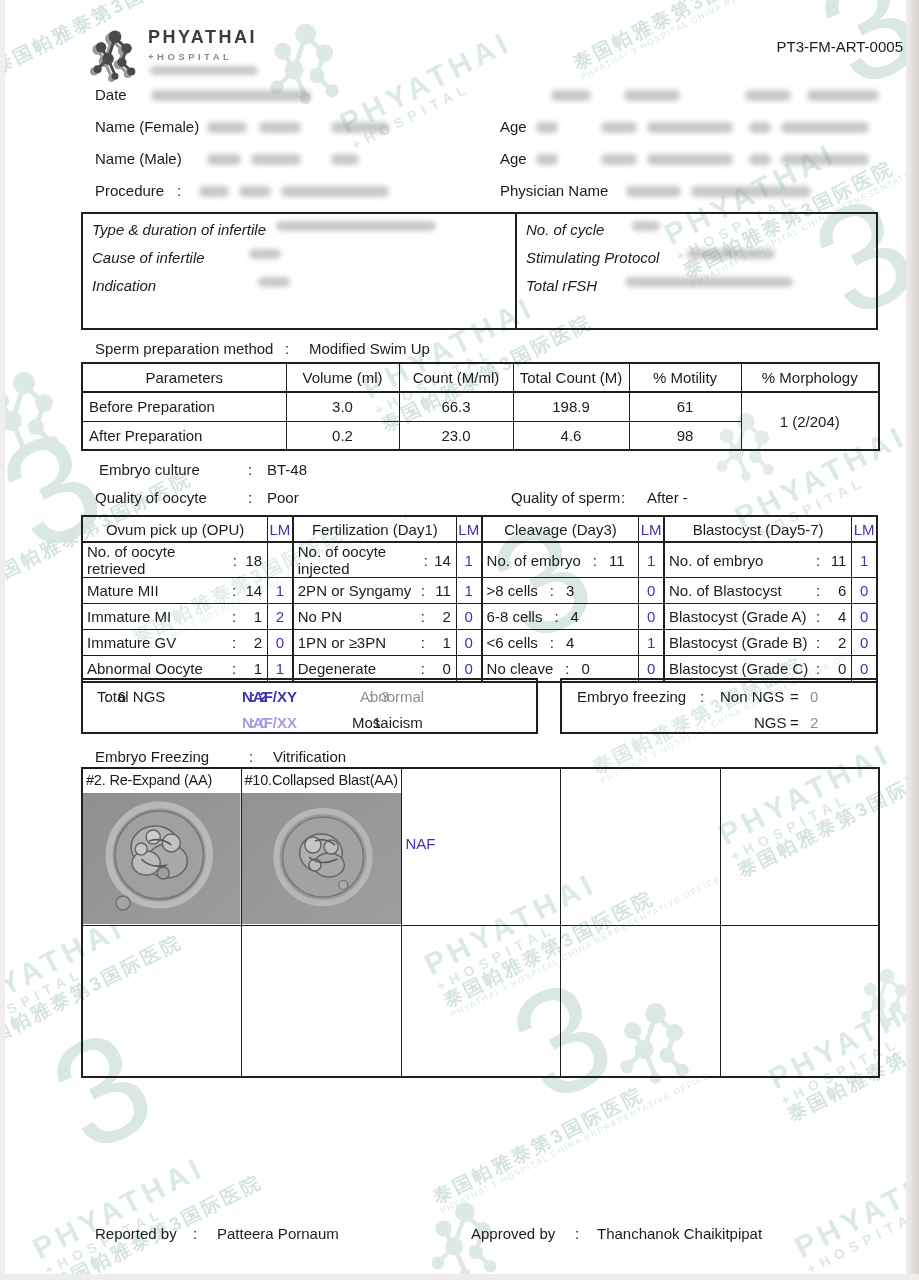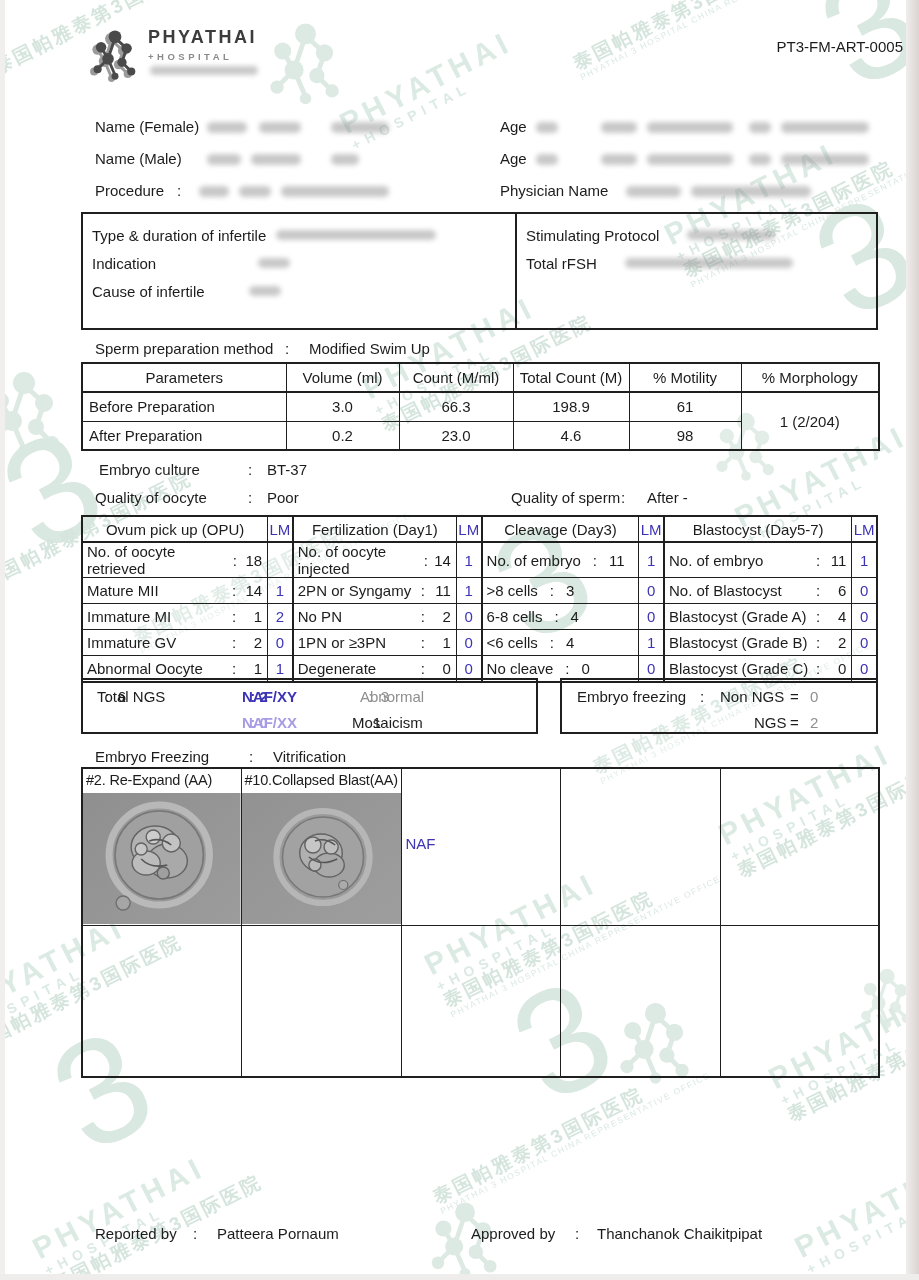--- a/index.html
+++ b/index.html
@@ -33,21 +33,21 @@
   .rdi{display:inline-block;height:10px;background:#8d8d8d;opacity:.48;filter:blur(2.6px);border-radius:5px;vertical-align:middle;}
   
   .irow{position:absolute;left:81px;width:797px;height:20px;}
   .irow > span{position:absolute;top:0;}
   
   table{border-collapse:collapse;table-layout:fixed;}
   .inf-table{position:absolute;left:81px;top:212px;width:797px;height:118px;border:2.2px solid var(--border);display:flex;}
   .inf-col{padding:7px 0 0 9px;}
   .inf-col.l{width:434px;border-right:2px solid var(--border);}
   .inf-col.r{flex:1;}
-  .inf-line{height:28px;display:flex;align-items:center;}
+  .inf-line{height:28px;display:flex;align-items:flex-start;font-style:italic;}
   .sperm-table{position:absolute;left:81px;top:362px;width:797px;}
   .sperm-table th,.sperm-table td{border:1.6px solid var(--border);height:29px;font-weight:normal;font-size:15px;text-align:center;padding:0 4px;}
   .sperm-table th{border-bottom:2px solid var(--border);}
   .sperm-table td.pl{text-align:left;padding-left:6px;}
   .sperm-table{border:2.2px solid var(--border);}
   .stage-table{position:absolute;left:81px;top:515px;width:797px;border:2.2px solid var(--border);}
   .stage-table th,.stage-table td{border:1.2px solid var(--border);height:26px;font-weight:normal;font-size:15px;padding:0;}
   .stage-table th{border-bottom:2px solid var(--border);text-align:center;}
   .stage-table .thl{border-left:2.2px solid var(--border);}
   .lmh,.lmv{color:var(--lm-blue);text-align:center;}
@@ -214,20 +214,28 @@
     <use href="#mol"></use>
   </svg>
   <div class="abs" style="left:148px;top:27px">
     <div class="brand-name">PHYATHAI</div>
     <div class="brand-sub">+<span>HOSPITAL</span></div>
   </div>
   <span class="rd" style="left:150px;top:66px;width:108px;height:9px"></span>
 
   <div class="abs form-code" style="right:16px;top:38px">PT3-FM-ART-0005</div>
 
+  <div class="irow" style="top:86px">
+    <span style="left:14px">Date</span>
+    <span class="rd" style="left:70px;top:4px;width:160px"></span>
+    <span class="rd" style="left:470px;top:4px;width:40px"></span>
+    <span class="rd" style="left:543px;top:4px;width:56px"></span>
+    <span class="rd" style="left:664px;top:4px;width:46px"></span>
+    <span class="rd" style="left:726px;top:4px;width:72px"></span>
+  </div>
 
   <div class="irow" style="top:118px">
     <span style="left:14px">Name (Female)</span>
     <span class="rd" style="left:126px;top:4px;width:40px"></span>
     <span class="rd" style="left:178px;top:4px;width:42px"></span>
     <span class="rd" style="left:250px;top:4px;width:58px"></span>
     <span style="left:419px">Age</span>
     <span class="rd" style="left:455px;top:4px;width:22px"></span>
     <span class="rd" style="left:520px;top:4px;width:36px"></span>
     <span class="rd" style="left:566px;top:4px;width:86px"></span>
@@ -259,29 +267,33 @@
     <span class="rd" style="left:610px;top:4px;width:120px"></span>
   </div>
 
   <div class="inf-table">
     <div class="inf-col l">
       <div class="inf-line">
           <span>Type &amp; duration of infertile</span>
           <span class="rdi" style="width:160px;margin-left:10px"></span>
         </div>
       <div class="inf-line">
+          <span>Cause of infertile</span>
+          <span class="rdi" style="width:32px;margin-left:44px"></span>
+        </div>
+      <div class="inf-line">
           <span>Indication</span>
           <span class="rdi" style="width:32px;margin-left:102px"></span>
         </div>
+    </div>
+    <div class="inf-col r">
       <div class="inf-line">
-          <span>Cause of infertile</span>
-          <span class="rdi" style="width:32px;margin-left:44px"></span>
-        </div>
-    </div>
-    <div class="inf-col r">
+          <span>No. of cycle</span>
+          <span class="rdi" style="width:28px;margin-left:28px"></span>
+        </div>
       <div class="inf-line">
           <span>Stimulating Protocol</span>
           <span class="rdi" style="width:88px;margin-left:28px"></span>
         </div>
       <div class="inf-line">
           <span>Total rFSH</span>
           <span class="rdi" style="width:168px;margin-left:28px"></span>
         </div>
     </div>
   </div>
@@ -324,21 +336,21 @@
       <td>23.0</td>
       <td>4.6</td>
       <td>98</td>
     </tr>
   </tbody>
     </table>
 
   <div class="irow" style="top:461px">
     <span style="left:18px">Embryo culture</span>
     <span style="left:167px">:</span>
-    <span style="left:186px">BT-37</span>
+    <span style="left:186px">BT-48</span>
   </div>
   <div class="irow" style="top:489px">
     <span style="left:14px">Quality of oocyte</span>
     <span style="left:167px">:</span>
     <span style="left:186px">Poor</span>
     <span style="left:430px">Quality of sperm</span>
     <span style="left:540px">:</span>
     <span style="left:566px">After -</span>
   </div>
 

